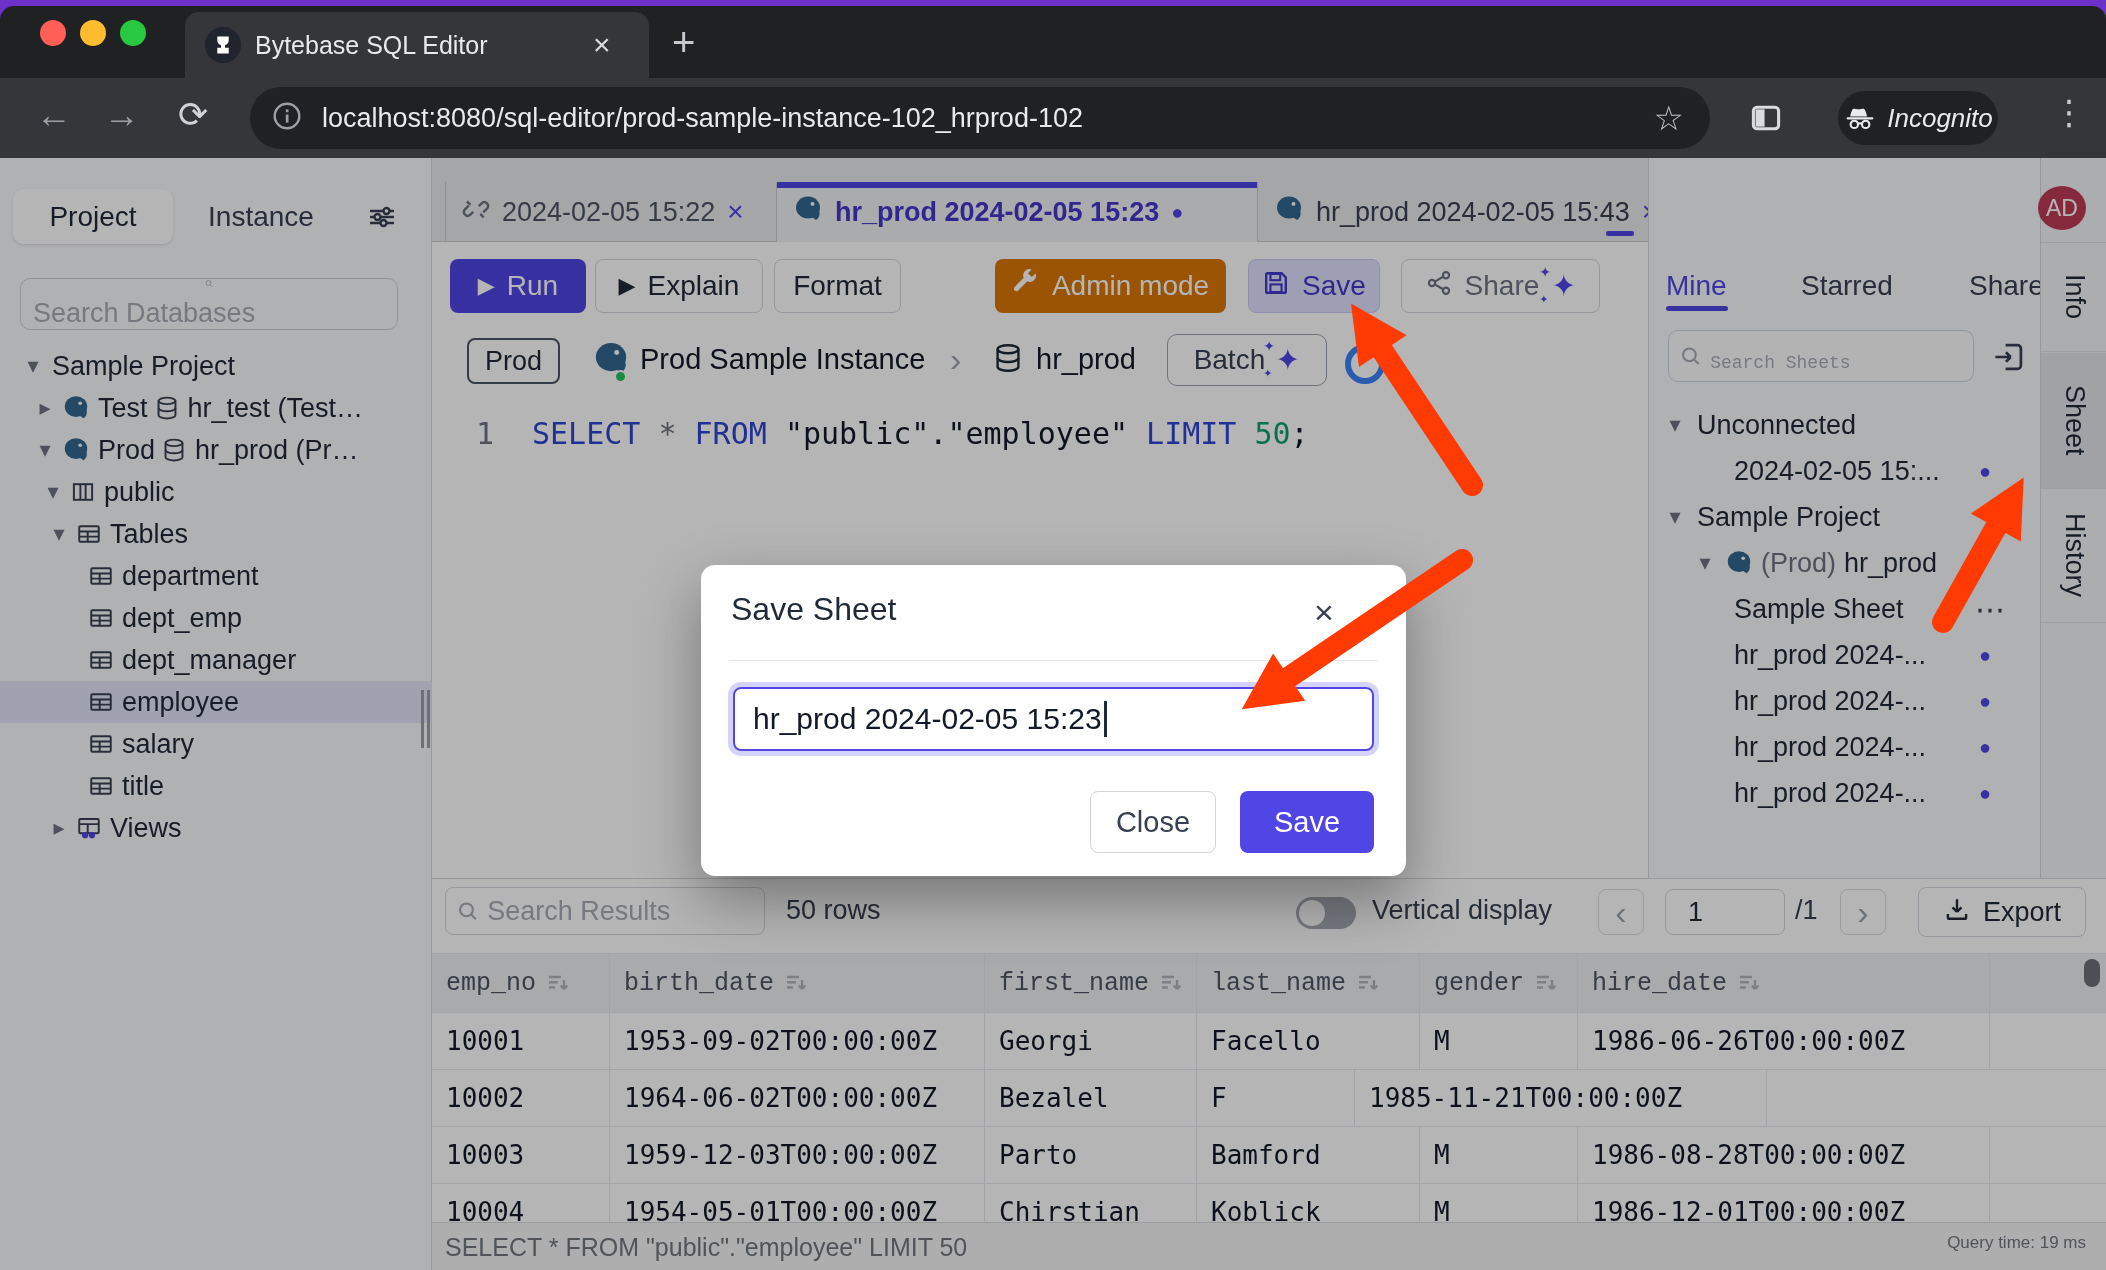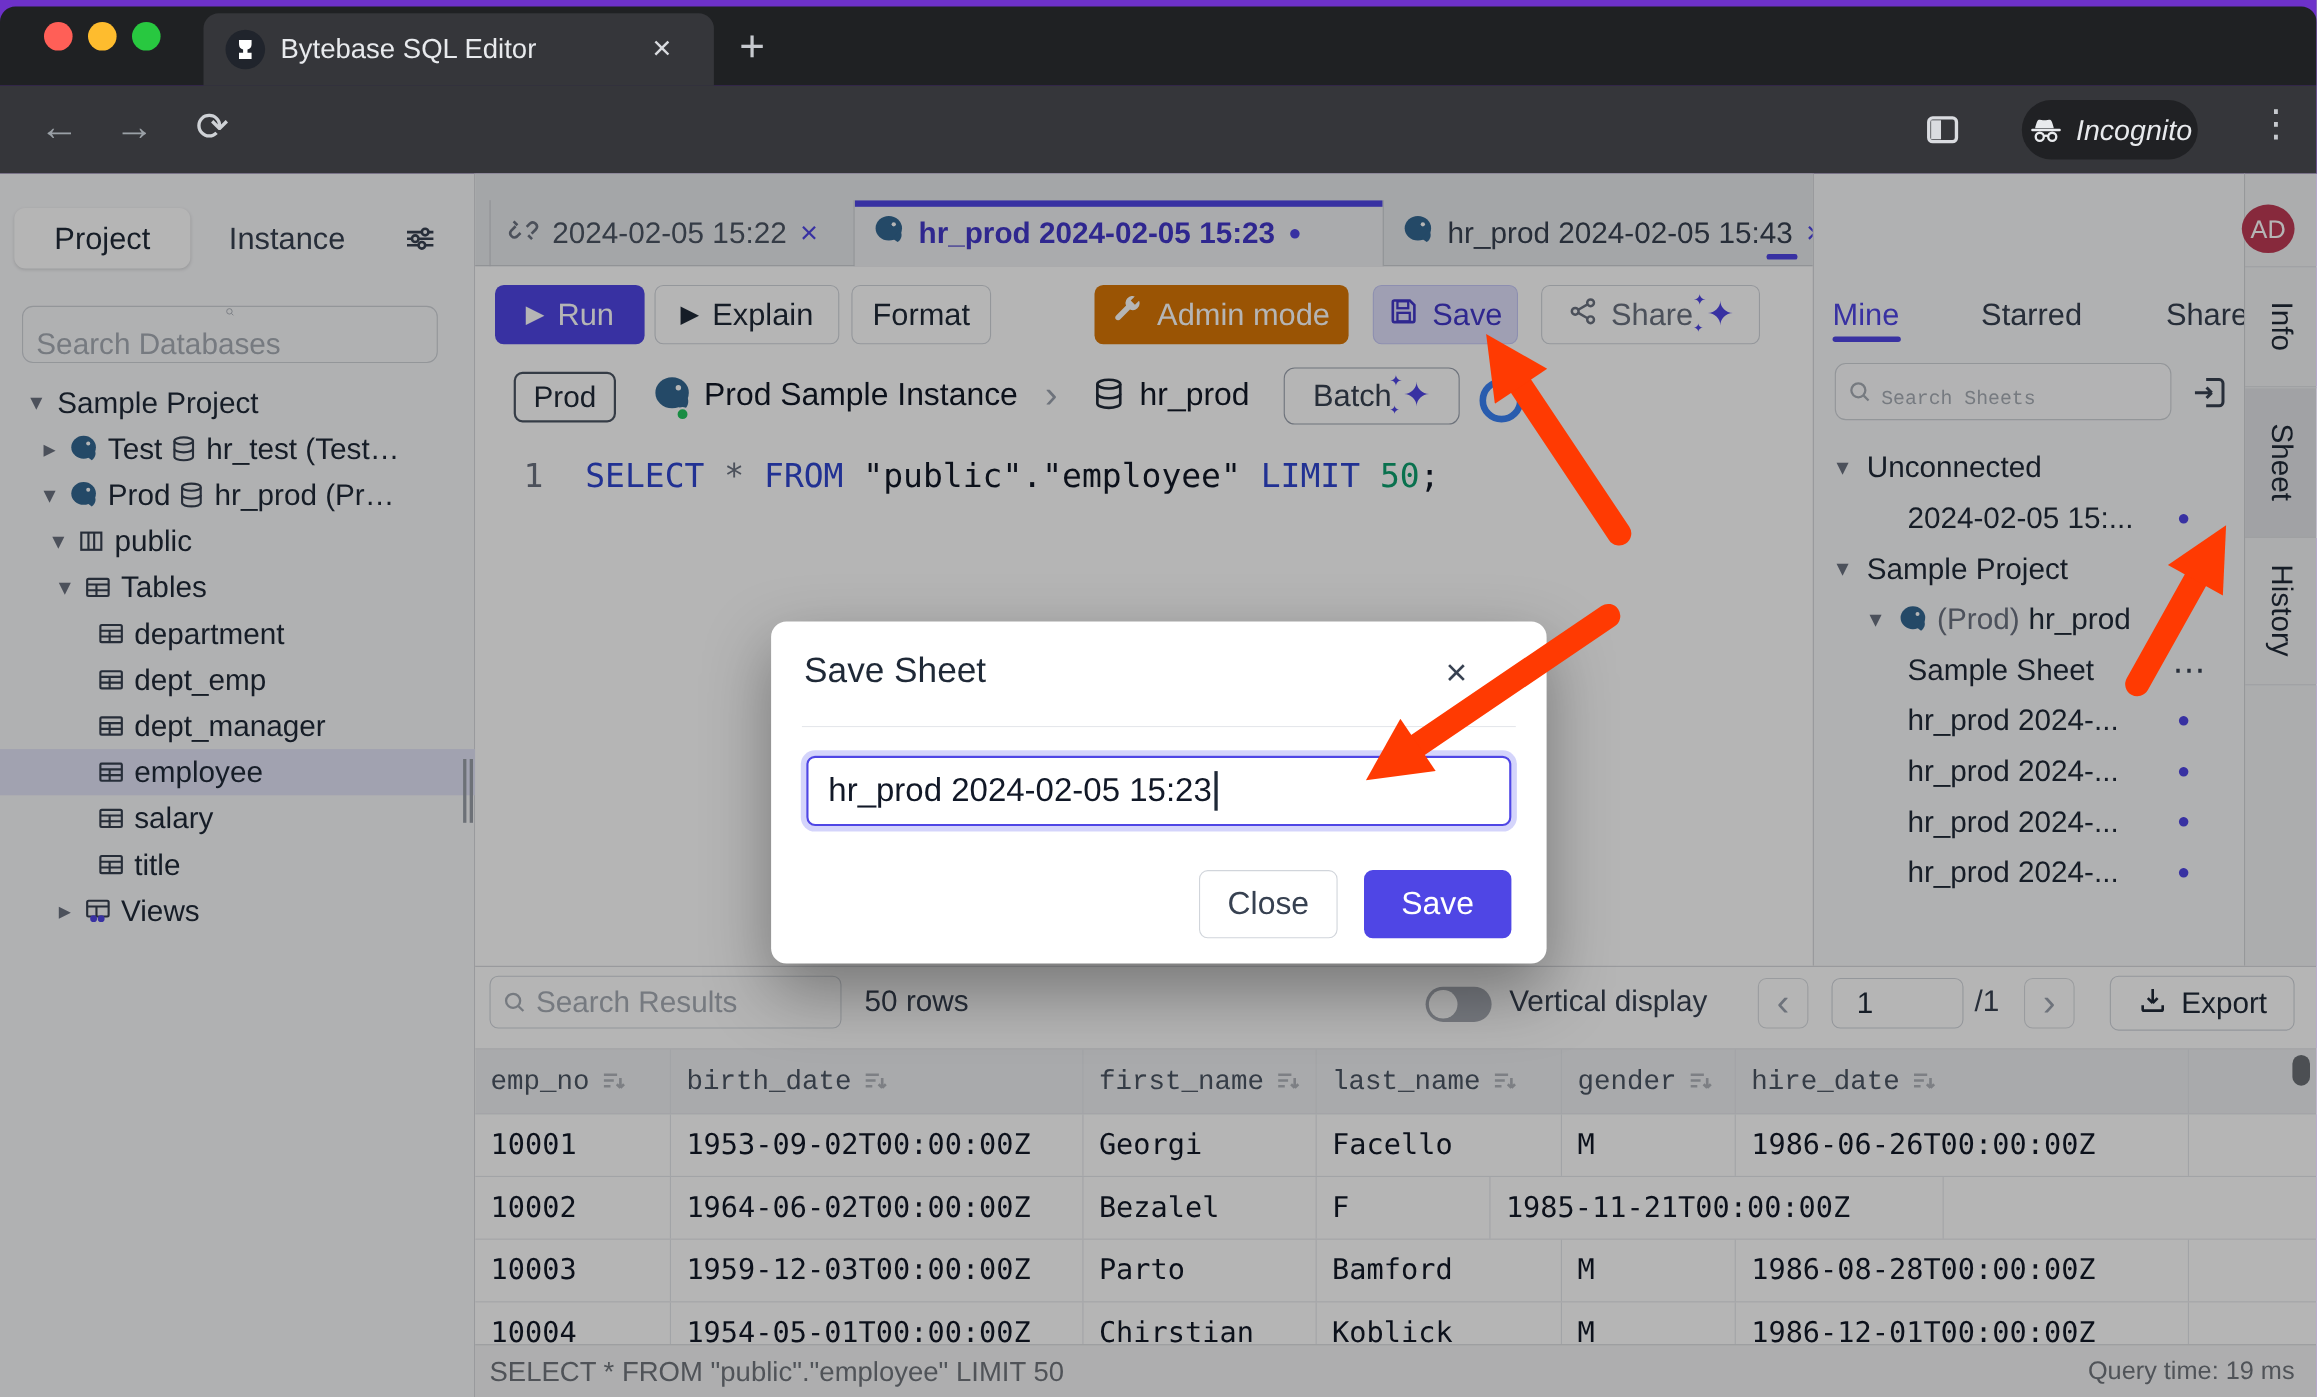--- a/index.html
+++ b/index.html
@@ -133,21 +133,21 @@
   #grid { left:0; top:74px; width:1674px; font-family:"DejaVu Sans Mono", monospace; }
   .grow { display:flex; height:57px; border-bottom:1px solid #e5e7eb; }
   #ghead { height:60px; background:#eef0f2; border-top:1px solid #e5e7eb;font-family:Liberation Mono, monospace; }
   .gc { border-right:1px solid #e5e7eb; padding-left:14px; display:flex; align-items:center; gap:10px; font-size:26px; color:#111827; overflow:hidden; white-space:nowrap; }
   #ghead .gc { color:#4b5563; font-size:25px; }
   .c0{width:178px;} .c1{width:375px;} .c2{width:212px;} .c3{width:223px;} .c4{width:158px;} .c5{width:412px;} .c6{width:116px; border-right:none;}
   #scrollthumb { left:1652px; top:80px; width:16px; height:28px; border-radius:8px; background:#6b7076; }
 
   #statusbar { left:432px; top:1064px; width:1674px; height:48px; background:#f5f6f7; border-top:1px solid #d9dbde; }
   #status-left { left:13px; top:10px; font-size:25px; color:#71767d; }
-  #status-right { right:20px; top:10px; font-size:23px; color:#71767d; }
+  #status-right { right:20px; top:10px; font-size:17px; color:#71767d; }
 
   
   #dim { left:0; top:158px; width:2106px; height:1112px; background:rgba(0,0,0,0.29); z-index:50; }
   #modal { left:701px; top:565px; width:705px; height:311px; background:#fff; border-radius:14px; box-shadow:0 24px 60px rgba(0,0,0,.35); z-index:60; }
   #modal-title { left:30px; top:26px; font-size:32px; color:#1f2937; }
   #modal-x { left:613px; top:28px; font-size:34px; color:#374151; }
   #modal-div { left:28px; top:95px; width:649px; height:1px; background:#e5e7eb; }
   #modal-input { left:32px; top:122px; width:641px; height:64px; border:2px solid #4f46e5; border-radius:8px; box-shadow:0 0 0 5px rgba(99,102,241,.28); display:flex; align-items:center; padding-left:18px; font-size:30px; color:#111827; }
   #modal-caret { width:3px; height:36px; background:#1f2937; margin-left:2px; }
   #modal-close { left:389px; top:226px; width:126px; height:62px; background:#fff; border:1px solid #d1d5db; border-radius:8px; display:flex; align-items:center; justify-content:center; font-size:29px; color:#374151; }
@@ -174,20 +174,31 @@
     <span id="btab-title" class="abs">Bytebase SQL Editor</span>
     <span id="btab-close" class="abs">×</span>
   </div>
   <span id="chrome-newtab" class="abs">+</span>
 </div>
 
 <div id="chrome-nav" class="abs">
   <span id="nav-back" class="abs navg">←</span>
   <span id="nav-fwd" class="abs navg">→</span>
   <span id="nav-reload" class="abs navg">⟳</span>
+  <div id="urlbar" class="abs">
+    <span id="url-info">
+      <svg width="30" height="30" viewBox="0 0 20 20">
+          <circle cx="10" cy="10" r="8.2" fill="none" stroke="#9aa0a6" stroke-width="1.6"></circle>
+          <rect x="9.2" y="9" width="1.8" height="5.4" fill="#9aa0a6"></rect>
+          <rect x="9.2" y="5.6" width="1.8" height="1.9" fill="#9aa0a6"></rect>
+        </svg>
+    </span>
+    <span id="url-text">localhost:8080/sql-editor/prod-sample-instance-102_hrprod-102</span>
+    <span id="url-star">☆</span>
+  </div>
   <span id="sidepanel-icon" class="abs">
     <svg width="36" height="36" viewBox="0 0 20 20">
         <rect x="3" y="4" width="14" height="12" rx="2" fill="none" stroke="#dadce0" stroke-width="1.7"></rect>
         <rect x="4.2" y="5.2" width="5" height="9.6" fill="#dadce0"></rect>
       </svg>
   </span>
   <div id="incog" class="abs">
     <svg width="34" height="30" viewBox="0 0 24 20">
         <path d="M5 9c.3-1.6.9-3.3 1.5-4.6.3-.7.9-1 1.6-.9l1.9.3c.7.1 1.3.1 2 0l1.9-.3c.7-.1 1.3.2 1.6.9.6 1.3 1.2 3 1.5 4.6z" fill="#e8eaed"></path>
         <rect x="2.5" y="9.4" width="19" height="1.6" rx=".8" fill="#e8eaed"></rect>

